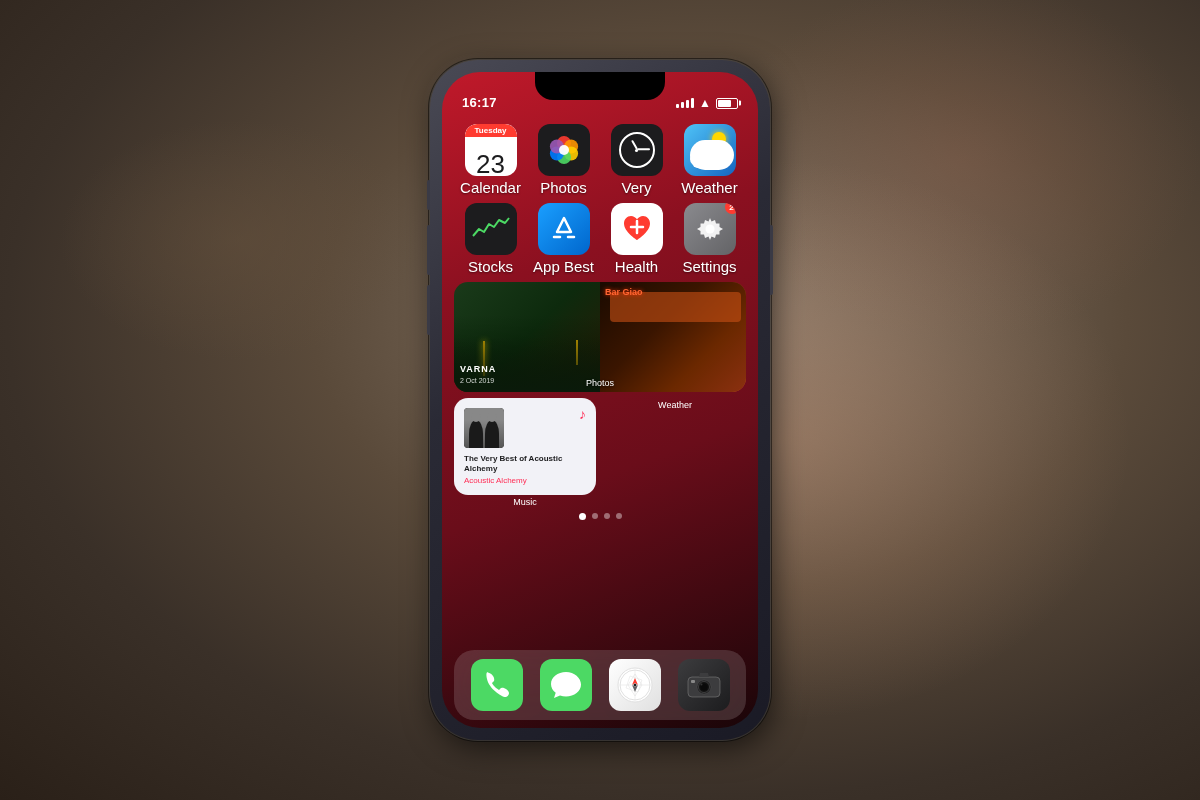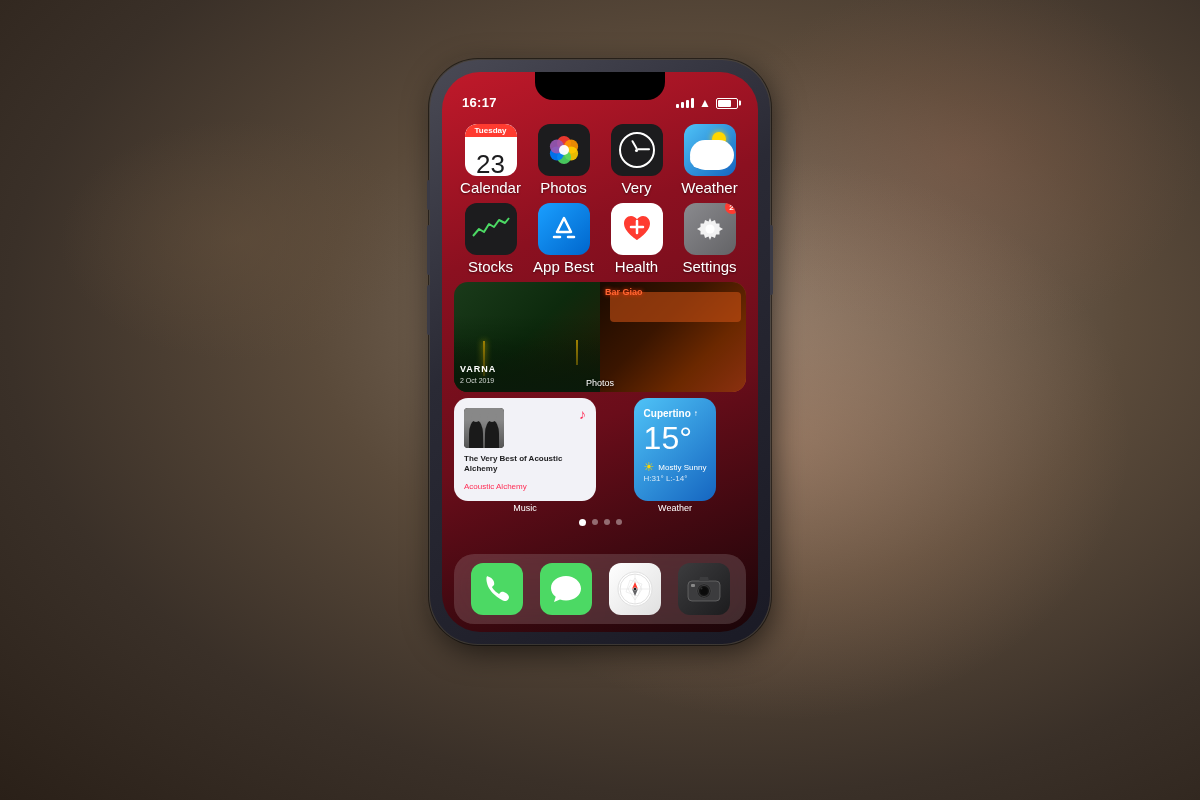--- a/index.html
+++ b/index.html
@@ -37,21 +37,21 @@
     
     .iphone-wrapper {
       position: relative;
       width: 340px;
       height: 680px;
       z-index: 10;
     }
 
     .iphone-body {
       width: 340px;
-      height: 584px;
+      height: 680px;
       background: linear-gradient(145deg, #4a4a55 0%, #2a2a35 40%, #1a1a25 100%);
       border-radius: 48px;
       position: relative;
       box-shadow:
         0 0 0 1px rgba(255,255,255,0.15),
         0 0 0 2px rgba(0,0,0,0.5),
         4px 8px 30px rgba(0,0,0,0.6),
         -2px -2px 10px rgba(255,255,255,0.05);
     }
 
@@ -429,21 +429,21 @@
     .music-title {
       font-size: 8px;
       font-weight: 600;
       color: #1c1c1e;
       line-height: 1.3;
     }
 
     .music-artist {
       font-size: 8px;
       color: #ff2d55;
-      margin-top: 7px;
+      margin-top: 1px;
     }
 
     .widget-label {
       text-align: center;
       color: white;
       font-size: 9px;
       font-weight: 500;
       margin-top: 2px;
     }
 
@@ -756,35 +756,20 @@
                     <div style="position:absolute; top:4px; right:7px; width:10px; height:10px; background:#888; border-radius:50%;"></div>
                   </div>
                 </div>
                 <div class="music-title">The Very Best of Acoustic Alchemy</div>
                 <div class="music-artist">Acoustic Alchemy</div>
               </div>
               <span class="widget-label">Music</span>
             </div>
 
             <div style="flex:1; display:flex; flex-direction:column; align-items:center;">
-              <div class="widget-weather">
-                <div class="weather-city">
-                  <span>Cupertino</span>
-                  <span class="location-arrow">↑</span>
-                </div>
-                <div class="weather-temp">15°</div>
-                <div class="weather-condition-row">
-                  <span class="weather-sun">☀</span>
-                  <span class="weather-desc">Mostly Sunny</span>
-                </div>
-                <div class="weather-range">
-                  <span>H:31°</span>
-                  <span>L:-14°</span>
-                </div>
-              </div>
               <span class="widget-label">Weather</span>
             </div>
           </div>
 
           <div class="page-dots">
             <div class="dot active"></div>
             <div class="dot"></div>
             <div class="dot"></div>
             <div class="dot"></div>
           </div>

